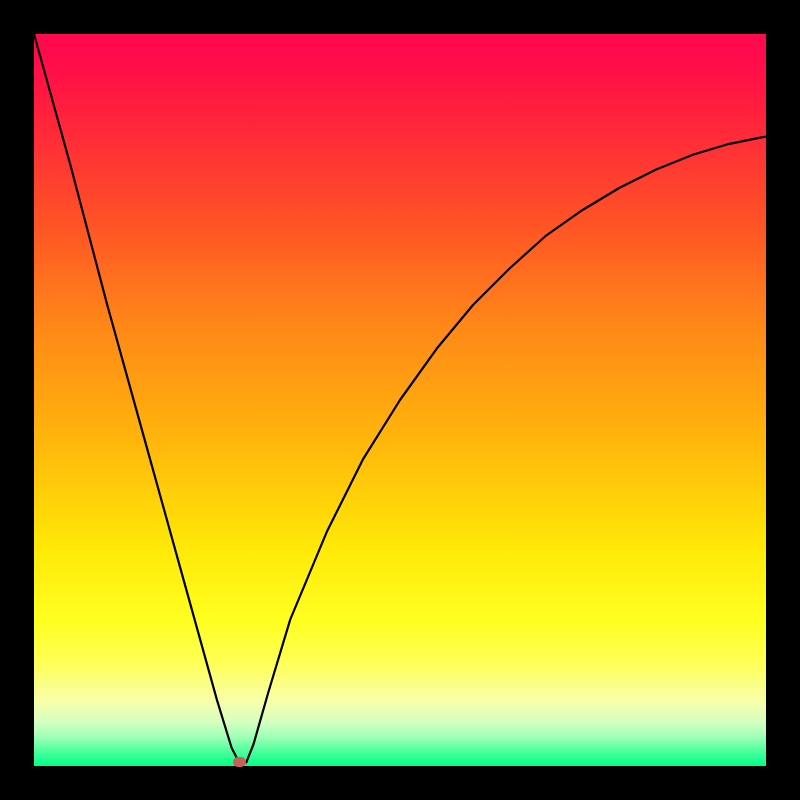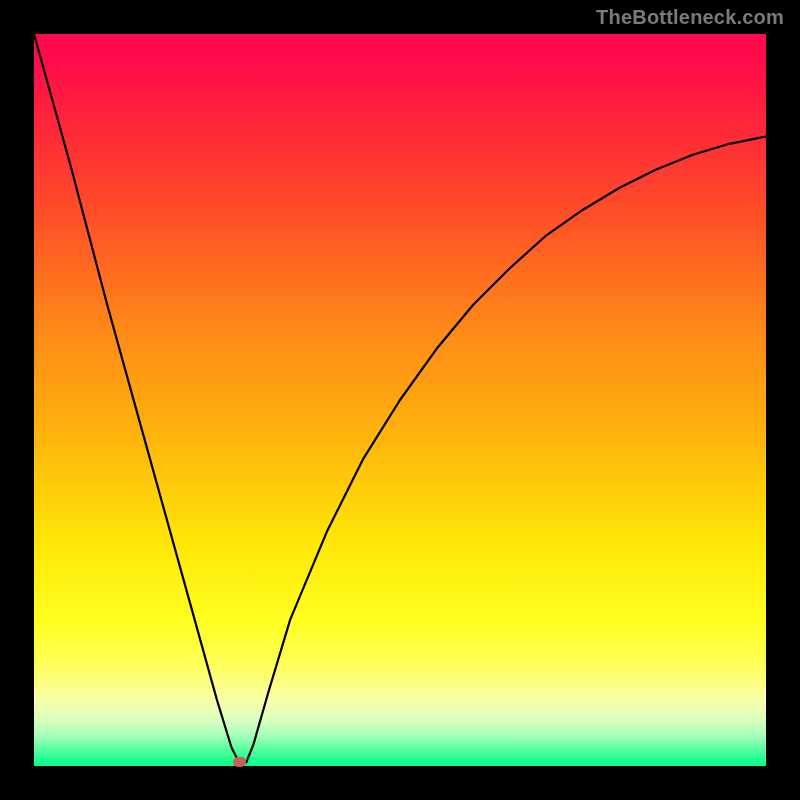--- a/index.html
+++ b/index.html
@@ -68,15 +68,14 @@
 <body>
 <div class="outer">
 
   <div class="plot-area">
     <svg class="curve" viewBox="0 0 732 732" preserveAspectRatio="none">
       <path id="curve-path" d="M0.0 0.0 L36.6 131.8 L73.2 270.8 L109.8 402.6 L146.4 534.4 L183.0 666.1 L197.6 713.7 L205.0 728.3 L212.3 728.3 L219.6 710.0 L234.2 658.8 L256.2 585.6 L292.8 497.8 L329.4 424.6 L366.0 366.0 L402.6 314.8 L439.2 270.8 L475.8 234.2 L512.4 201.3 L549.0 175.7 L585.6 153.7 L622.2 135.4 L658.8 120.8 L695.4 109.8 L732.0 102.5" fill="none" stroke="#000" stroke-width="2.2" stroke-linejoin="round" stroke-linecap="round"></path>
     </svg>
     <div class="min-marker" id="min-marker" style="left: 198.96px; top: 723.34px;"></div>
   </div>
 
-  <div class="watermark">TheBottleneck.com</div>
 
 </div>
 
 </body></html>

